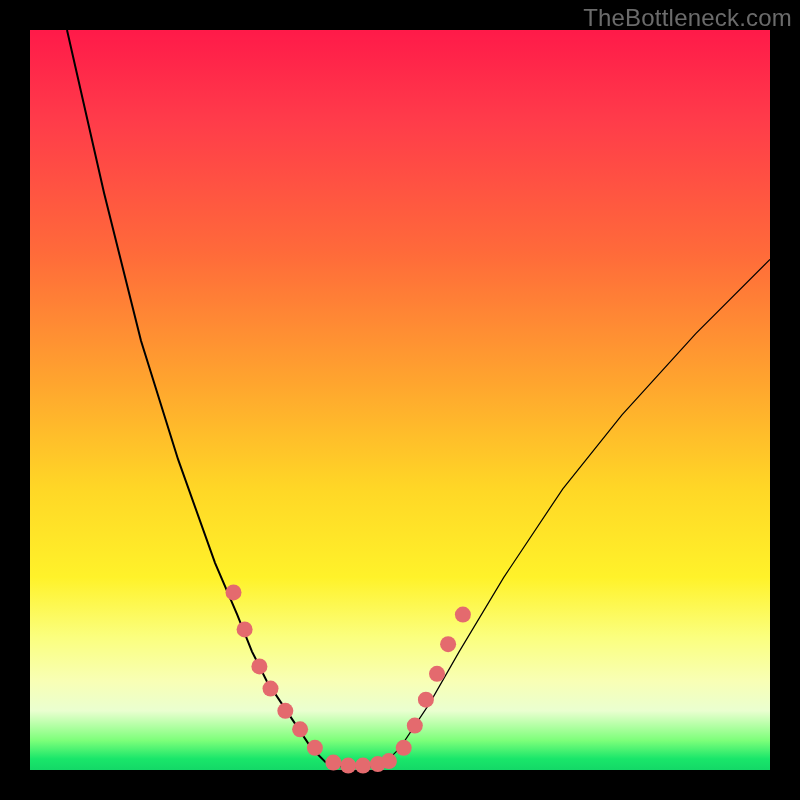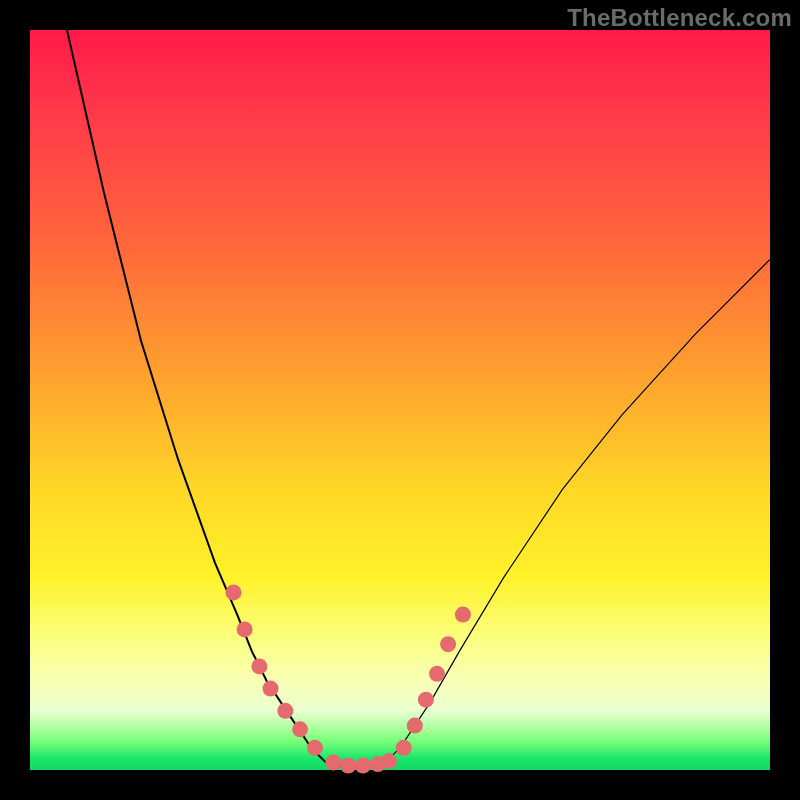--- a/index.html
+++ b/index.html
@@ -41,21 +41,21 @@
       #19e66a 98.5%,
       #14d867 100%
     );
     overflow: visible;
   }
   .watermark {
     position: absolute;
     top: 4px;
     right: 8px;
     font-size: 24px;
-    font-weight: 700;
+    font-weight: 400;
     color: #6b6b6b;
     letter-spacing: 0.2px;
     user-select: none;
   }
   svg.curve {
     position: absolute;
     left: 0;
     top: 0;
     width: 740px;
     height: 740px;

